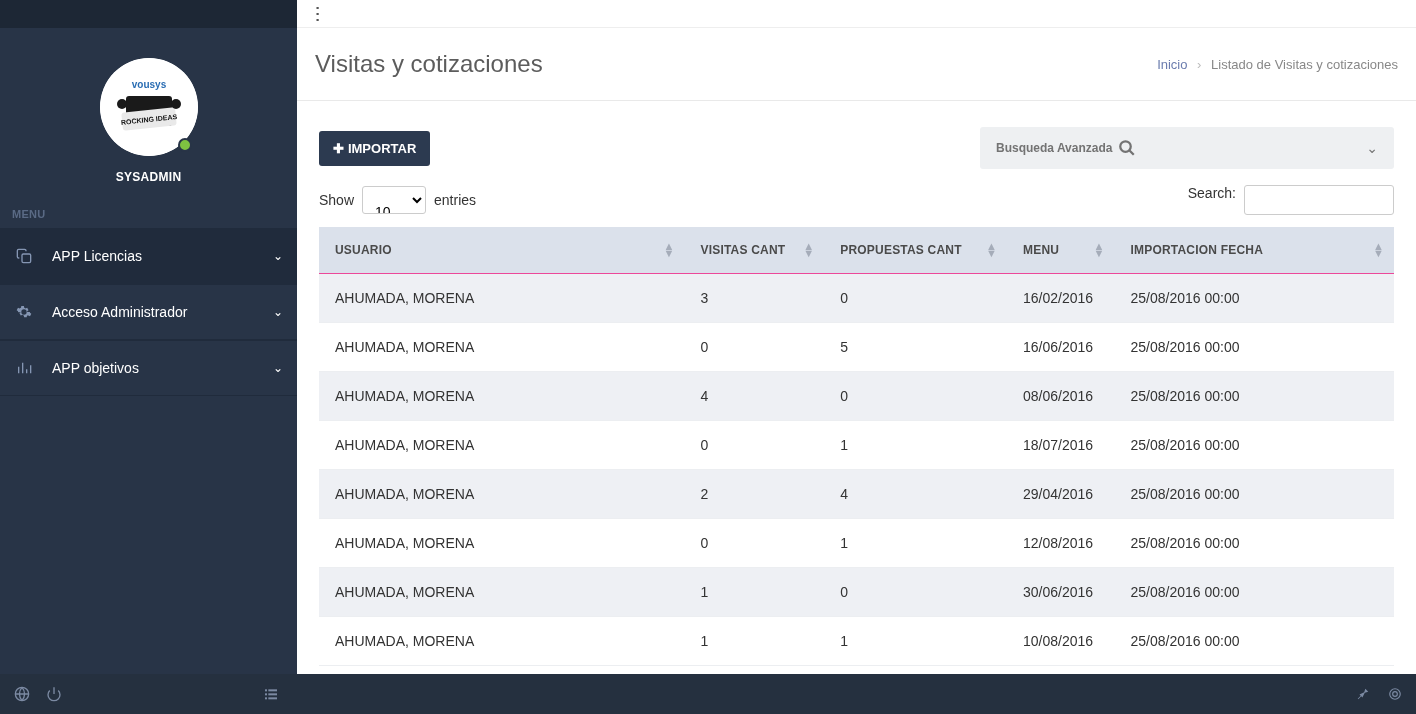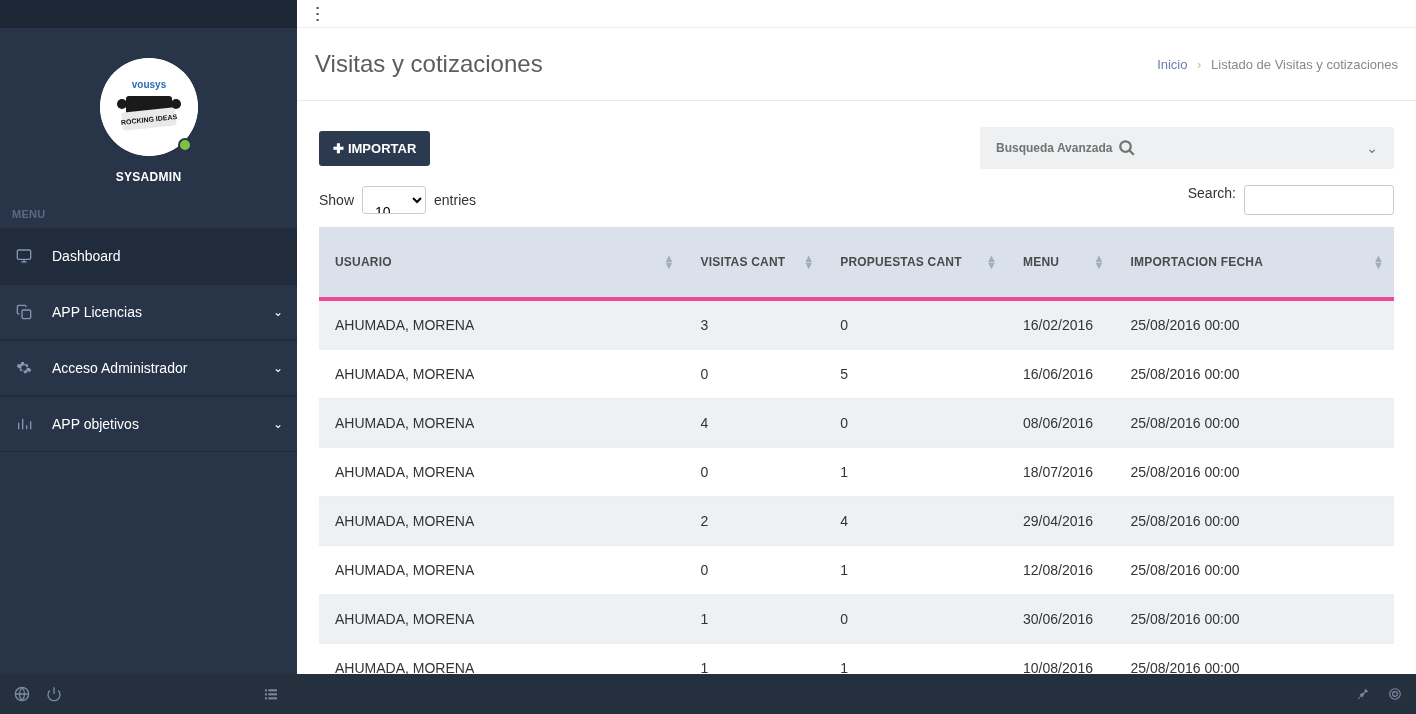--- a/index.html
+++ b/index.html
@@ -36,21 +36,21 @@
 .btn-import{background:#2c3a50;color:#fff;font-size:13px;font-weight:700;border:none;border-radius:3px;padding:10px 14px;cursor:pointer;display:flex;align-items:center;gap:4px}
 .adv-search{margin-left:auto;width:414px;height:42px;background:#eef0f2;border-radius:3px;display:flex;align-items:center;padding:0 16px;color:#737373;cursor:pointer}
 .adv-search .label{font-weight:700;font-size:12px;color:#737373}
 .adv-search .mag{margin-left:6px;font-size:17px}
 .adv-search .dd{margin-left:auto;font-size:14px;color:#777}
 .table-controls{display:flex;align-items:center;padding:8px 22px 12px 22px;font-size:14px;color:#333}
 .length-sel{margin:0 8px;height:28px;border:1px solid #ccc;border-radius:3px;padding:16px 18px 0 8px;font-size:14px;background:#fff;appearance:auto}
 .search-wrap{margin-left:auto;display:flex;align-items:flex-start;gap:8px;font-size:14px}
 .search-input{height:30px;width:150px;border:1px solid #ccc;border-radius:3px;padding:0 6px}
 table{width:calc(100% - 44px);margin:0 22px;border-collapse:separate;border-spacing:0}
-thead th{background:#dbe1eb;color:#4a4a4a;font-size:12px;text-align:left;padding:28px 16px;font-weight:700;border-bottom:4px solid #ec4899;position:relative;letter-spacing:.2px}
+thead th{background:#dbe1eb;color:#4a4a4a;font-size:12px;text-align:left;padding:16px 16px;font-weight:700;border-bottom:1px solid #ec4899;position:relative;letter-spacing:.2px}
 thead th .sort{position:absolute;right:10px;top:50%;transform:translateY(-50%);color:#a5acb9;font-size:11px;line-height:7px}
 tbody td{padding:16px;font-size:14px;color:#333;border-bottom:1px solid #eceef1}
 tbody tr.odd{background:#eef0f4}
 tbody tr.even{background:#fff}
 .footerbar{position:absolute;bottom:0;left:297px;right:0;height:40px;background:#25303f;display:flex;align-items:center;justify-content:flex-end;padding:0 14px;gap:18px;color:#7c8aa3}
 .footerbar .fico{cursor:pointer;font-size:14px}
 svg{display:block}
 </style>
 </head>
 <body>
@@ -74,30 +74,20 @@
           </svg>
         </div>
         <div class="status-dot"></div>
       </div>
       <div class="username">SYSADMIN</div>
     </div>
 
     <div class="menu-label">MENU</div>
 
     <ul class="nav" id="nav">
-        <li class="nav-item">
-          <span class="nav-icon">
-            <svg width="16" height="16" viewBox="0 0 24 24" fill="none" stroke="currentColor" stroke-width="2">
-              <rect x="2" y="3" width="20" height="14" rx="2"></rect>
-              <line x1="8" y1="21" x2="16" y2="21"></line>
-              <line x1="12" y1="17" x2="12" y2="21"></line>
-            </svg>
-          </span>
-          <span>Dashboard</span>
-        </li>
         <li class="nav-item">
           <span class="nav-icon">
             <svg width="16" height="16" viewBox="0 0 24 24" fill="none" stroke="currentColor" stroke-width="2">
               <rect x="9" y="9" width="13" height="13" rx="2"></rect>
               <path d="M5 15H4a2 2 0 01-2-2V4a2 2 0 012-2h9a2 2 0 012 2v1"></path>
             </svg>
           </span>
           <span>APP Licencias</span>
           <span class="chev">⌄</span>
         </li>

